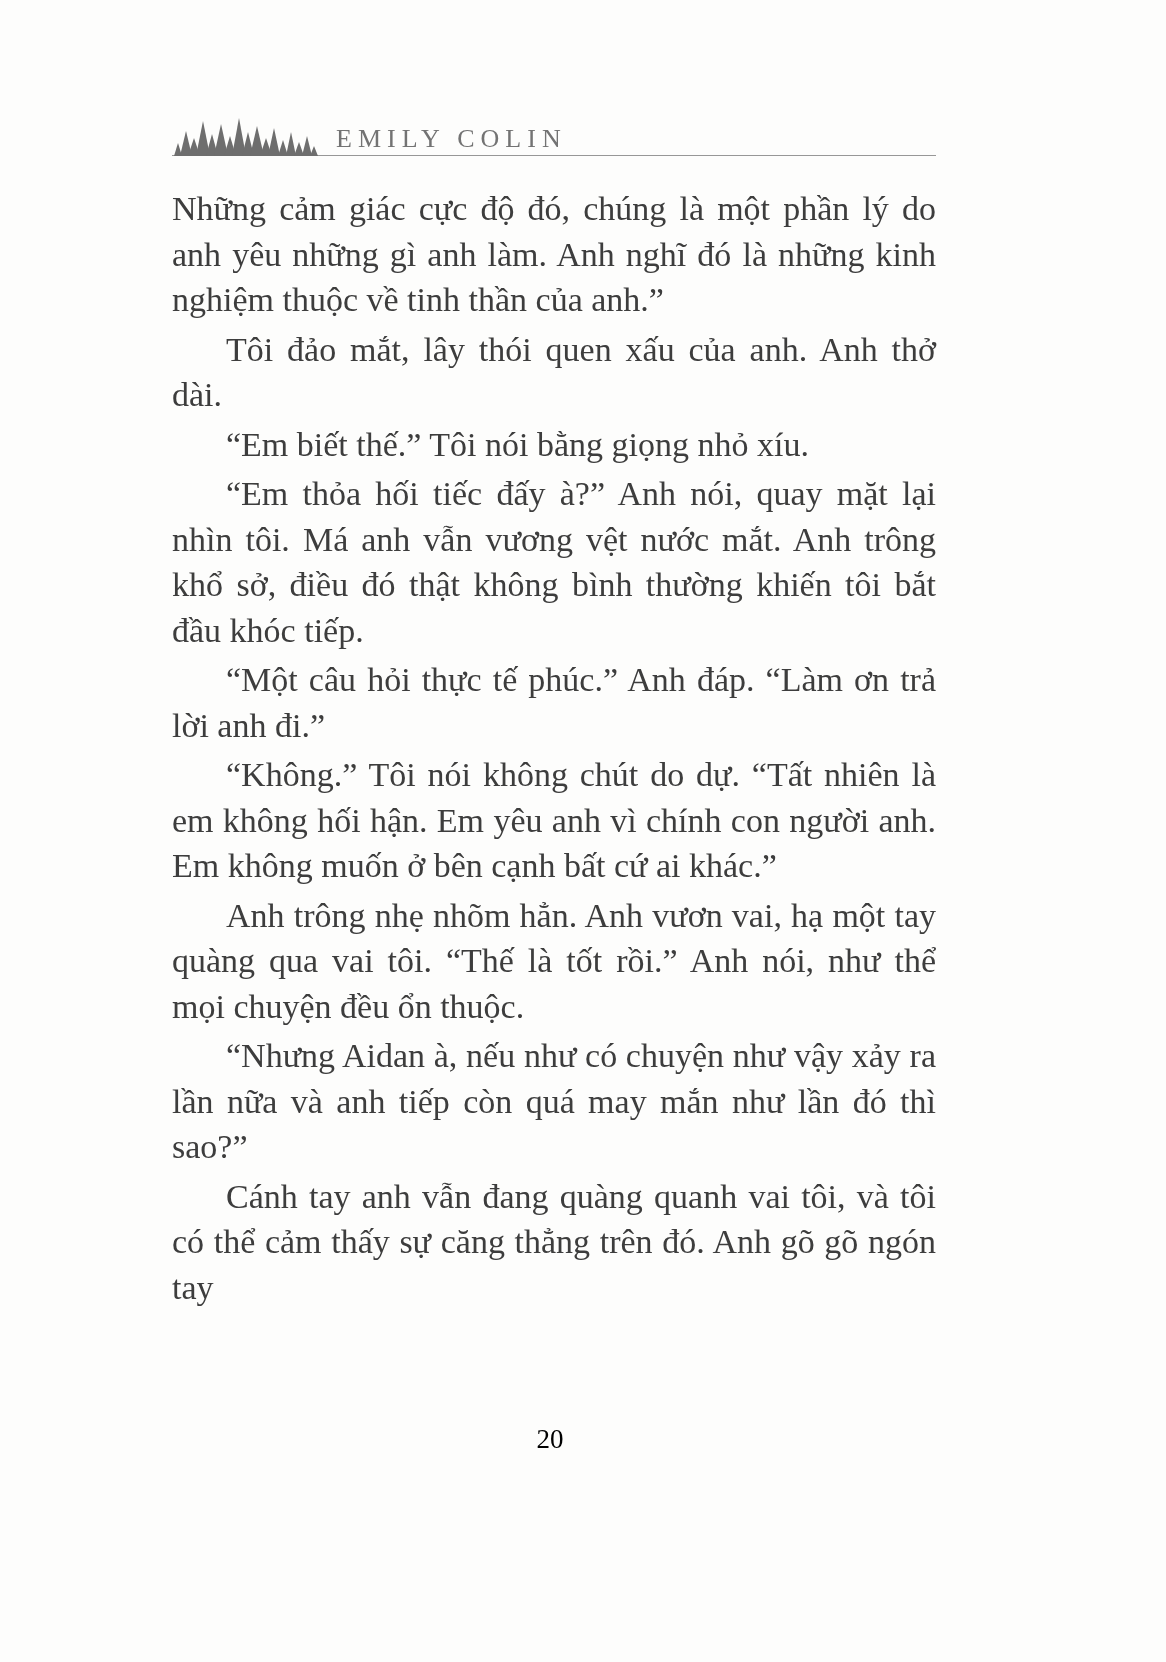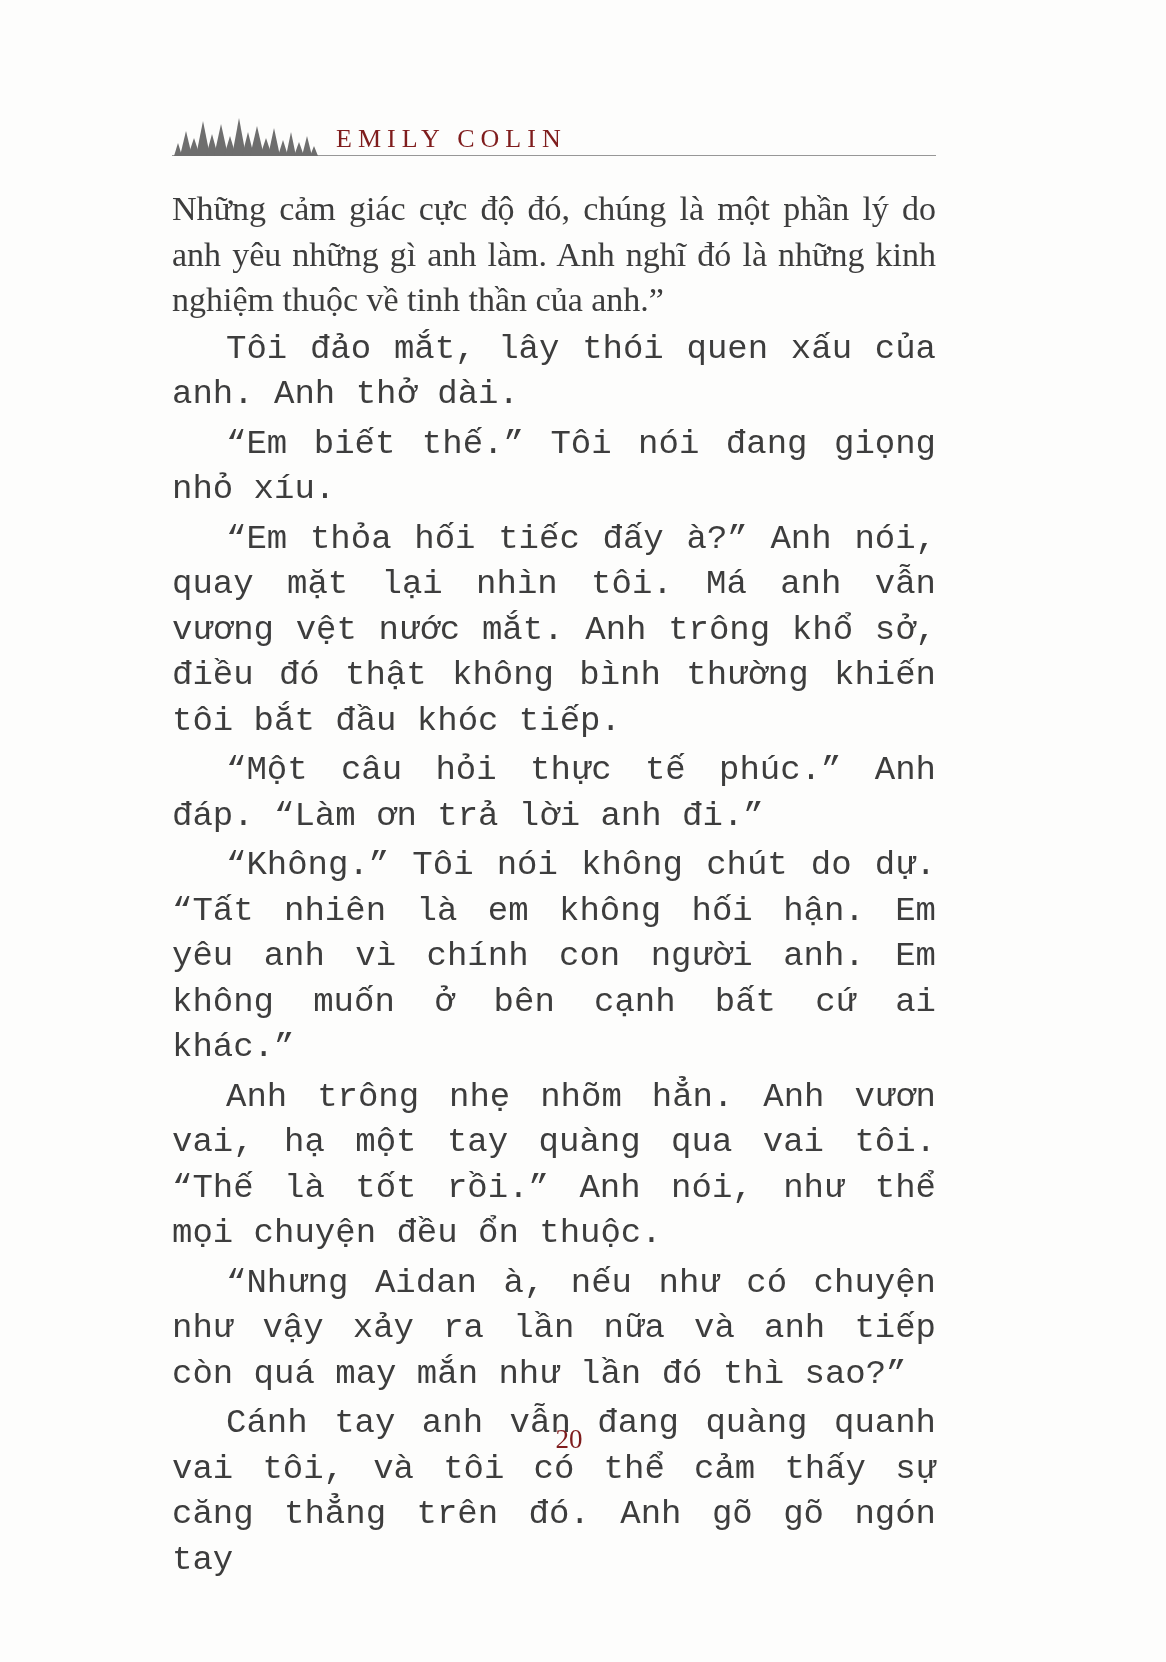--- a/index.html
+++ b/index.html
@@ -28,46 +28,46 @@
   }
   .trees-wrap {
     flex: 0 0 auto;
     line-height: 0;
     margin-bottom: -1px;
   }
   .author-name {
     flex: 0 0 auto;
     font-size: 26px;
     letter-spacing: 6px;
-    color: #7f1d1d;
+    color: #737373;
     white-space: nowrap;
     margin-left: 14px;
     line-height: 1;
     padding-bottom: 3px;
     font-family: "Liberation Serif", "DejaVu Serif", serif;
   }
   .header-spacer { flex: 1 1 auto; }
   .body-text {
     margin-top: 30px;
   }
   .body-text p {
     font-size: 34px;
     line-height: 45.5px;
     text-align: justify;
     margin: 0 0 4px 0;
   }
-  .body-text p.indent { text-indent: 54px; font-family: Liberation Mono, monospace; }
+  .body-text p.indent { text-indent: 54px; }
   .page-number {
     position: absolute;
-    left: 187px;
+    left: 168px;
     top: 1424px;
     width: 764px;
     text-align: center;
     font-size: 27px;
-    color: #7f1d1d;
+    color: #000000;
   }
 </style>
 </head>
 <body>
 
 <div class="page-inner">
 
   <div class="header-band">
     <span class="trees-wrap">
       <svg width="150" height="40" viewBox="0 0 150 40" aria-hidden="true">
@@ -92,21 +92,21 @@
         </g>
       </svg>
     </span>
     <span class="author-name">EMILY COLIN</span>
     <span class="header-spacer"></span>
   </div>
 
   <div class="body-text">
     <p>Những cảm giác cực độ đó, chúng là một phần lý do anh yêu những gì anh làm. Anh nghĩ đó là những kinh nghiệm thuộc về tinh thần của anh.”</p>
     <p class="indent">Tôi đảo mắt, lây thói quen xấu của anh. Anh thở dài.</p>
-    <p class="indent">“Em biết thế.” Tôi nói đang giọng nhỏ xíu.</p>
+    <p class="indent">“Em biết thế.” Tôi nói bằng giọng nhỏ xíu.</p>
     <p class="indent">“Em thỏa hối tiếc đấy à?” Anh nói, quay mặt lại nhìn tôi. Má anh vẫn vương vệt nước mắt. Anh trông khổ sở, điều đó thật không bình thường khiến tôi bắt đầu khóc tiếp.</p>
     <p class="indent">“Một câu hỏi thực tế phúc.” Anh đáp. “Làm ơn trả lời anh đi.”</p>
     <p class="indent">“Không.” Tôi nói không chút do dự. “Tất nhiên là em không hối hận. Em yêu anh vì chính con người anh. Em không muốn ở bên cạnh bất cứ ai khác.”</p>
     <p class="indent">Anh trông nhẹ nhõm hẳn. Anh vươn vai, hạ một tay quàng qua vai tôi. “Thế là tốt rồi.” Anh nói, như thể mọi chuyện đều ổn thuộc.</p>
     <p class="indent">“Nhưng Aidan à, nếu như có chuyện như vậy xảy ra lần nữa và anh tiếp còn quá may mắn như lần đó thì sao?”</p>
     <p class="indent">Cánh tay anh vẫn đang quàng quanh vai tôi, và tôi có thể cảm thấy sự căng thẳng trên đó. Anh gõ gõ ngón tay</p>
   </div>
 
 </div>
 

